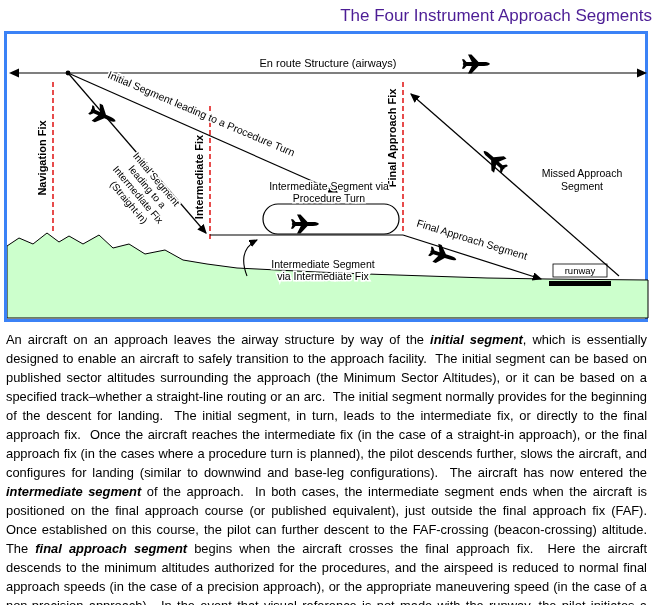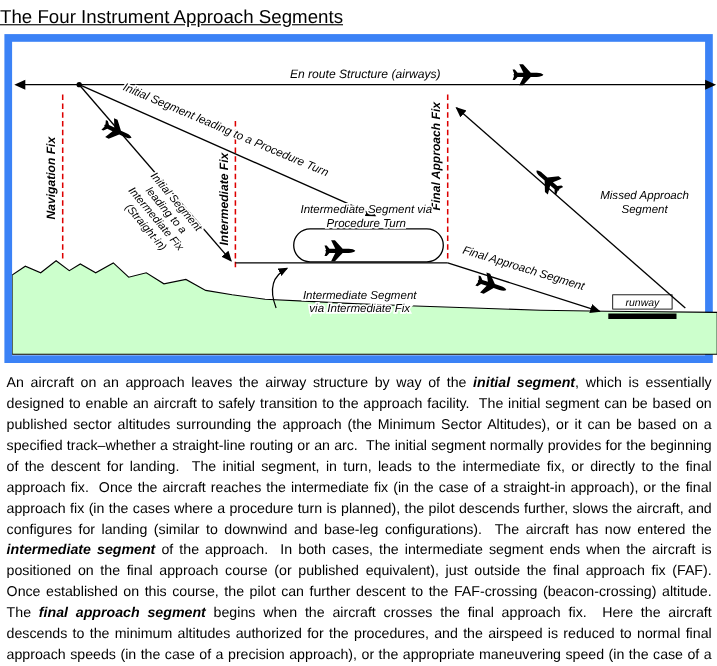--- a/index.html
+++ b/index.html
@@ -1,18 +1,18 @@
 <!DOCTYPE html>
 <html><head>
 <meta charset="utf-8">
 <style>
   html,body { margin:0; padding:0; background:#ffffff; }
   body { width:652px; font-family:"Liberation Sans", sans-serif; color:#000; }
-  .title { text-align:left; color:#000000; font-size:17px; padding:6px 0 5px 0;text-decoration:underline; }
-  .diagram-box { margin:0 4px; border:7px solid #3b82f6;font-style:italic; }
+  .title { text-align:right; color:#4c1d95; font-size:17px; padding:6px 0 5px 0; }
+  .diagram-box { margin:0 4px; border:3px solid #3b82f6; }
   svg { display:block; }
   svg text { font-family:"Liberation Sans", sans-serif; fill:#000; }
   .halo { paint-order:stroke; stroke:#ffffff; stroke-width:3px; }
   .body-text { padding:9px 5px 10px 6px; font-size:12.9px; line-height:1.47; text-align:justify; white-space:pre-wrap; }
   .bi { font-weight:bold; font-style:italic; }
   .i  { }
 </style>
 </head>
 <body>
 

